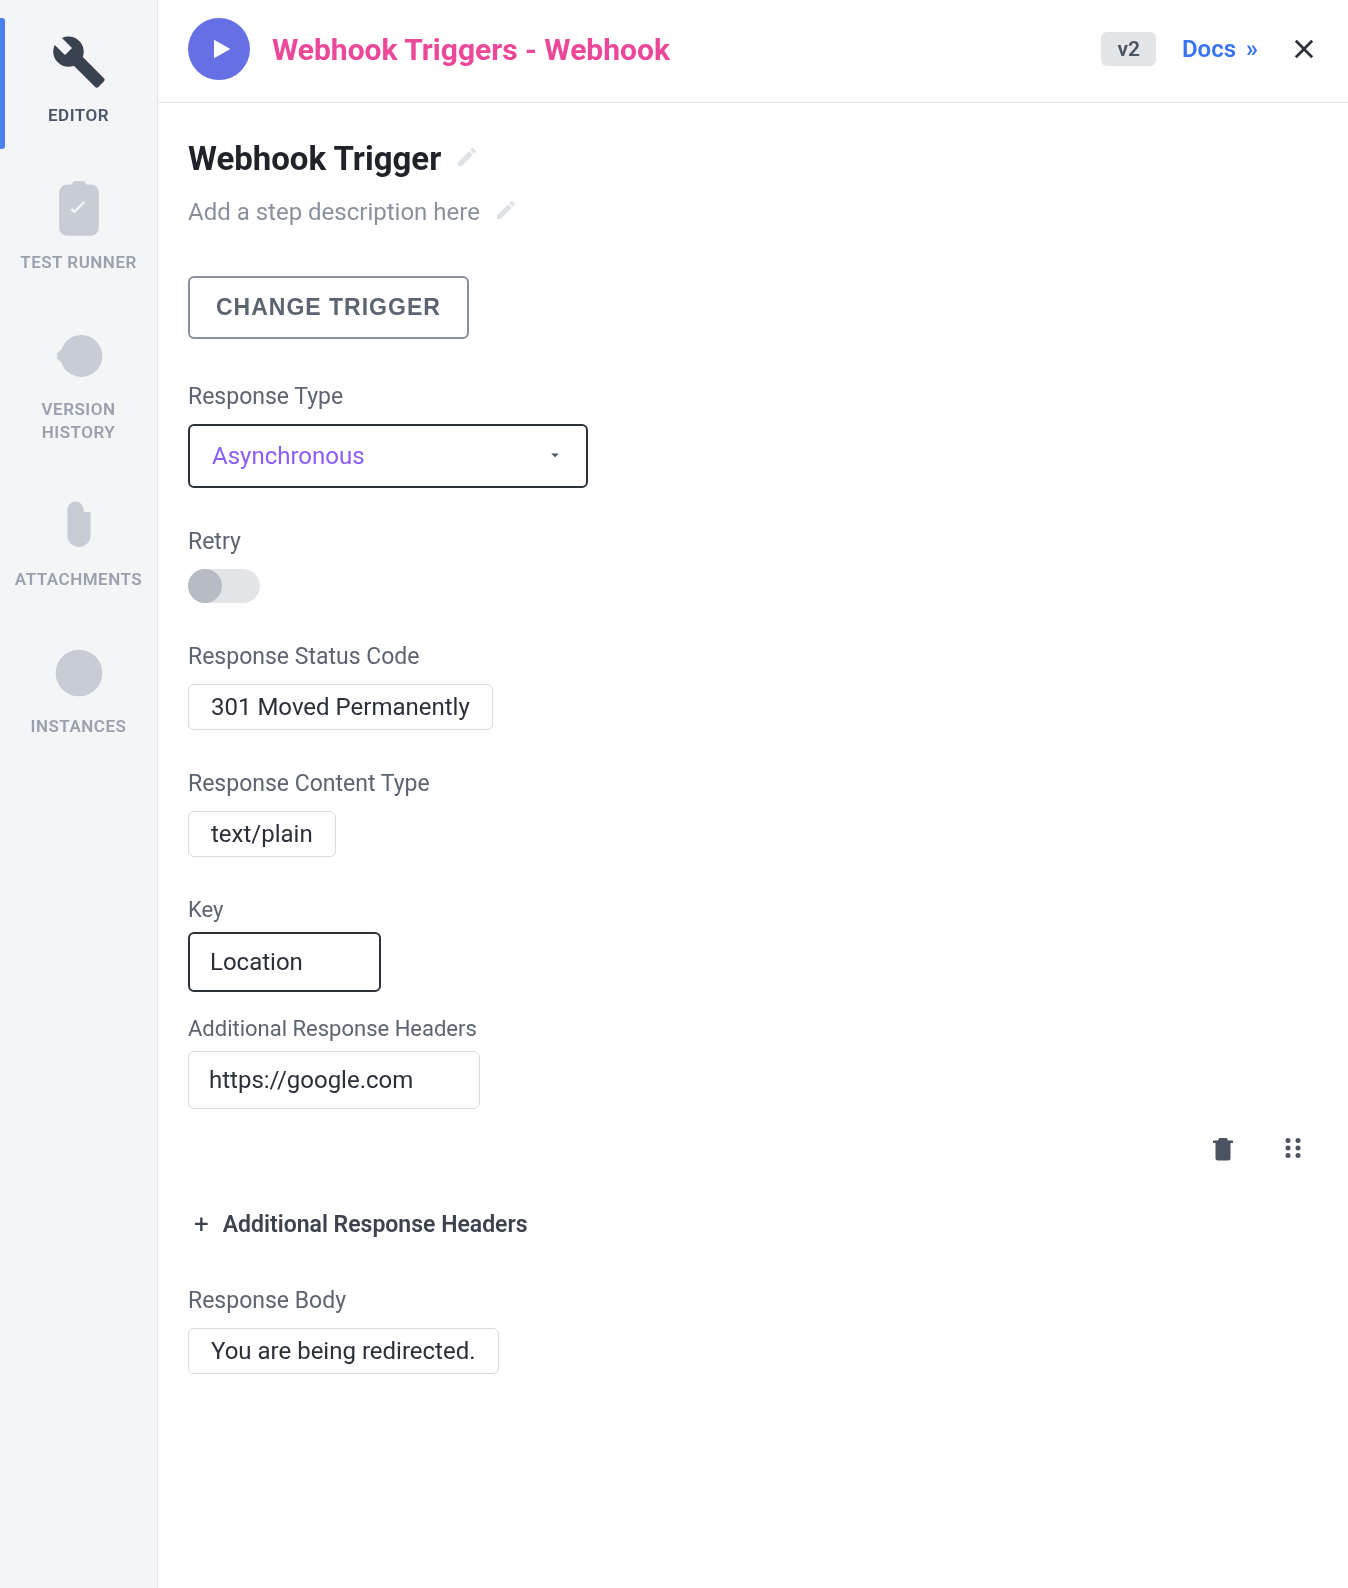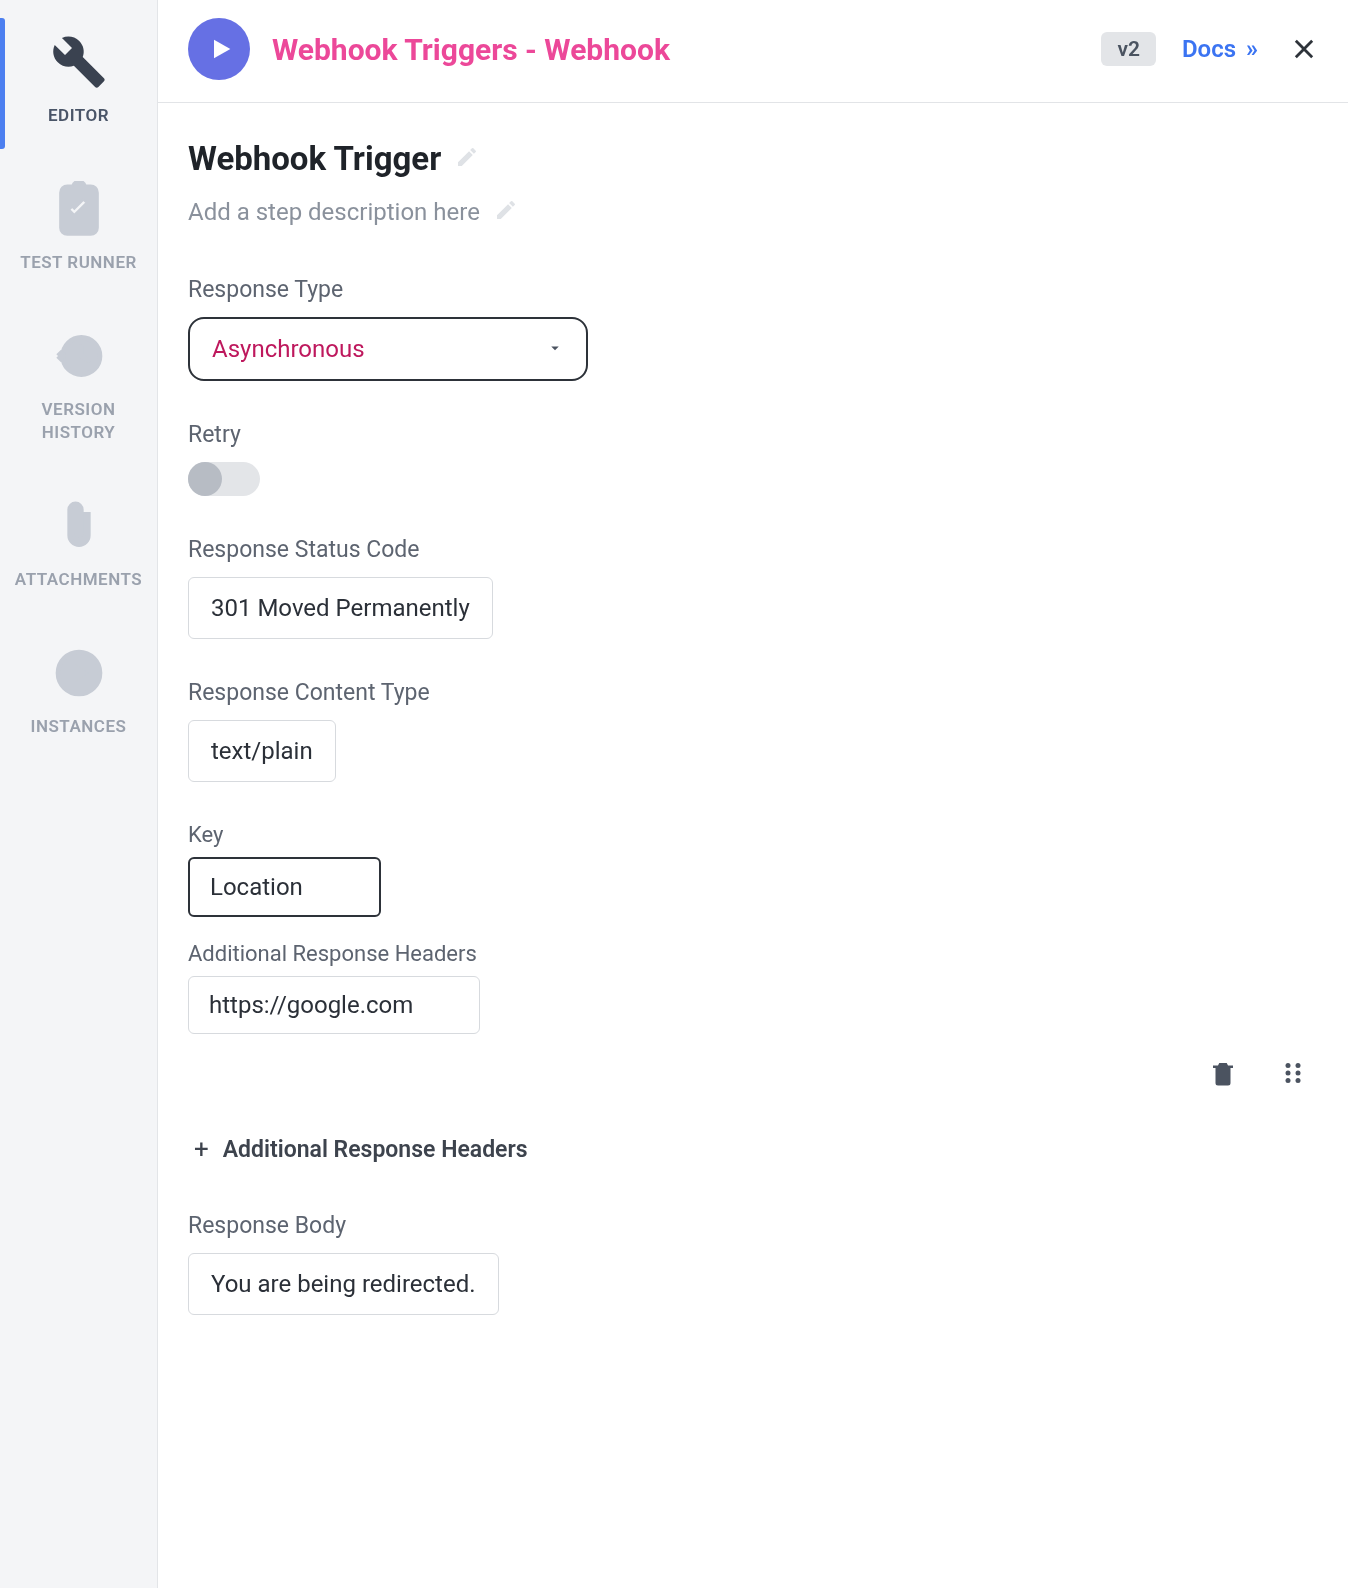--- a/index.html
+++ b/index.html
@@ -173,25 +173,25 @@
     color: #5d6470;
     margin-bottom: 14px;
     display: block;
   }
 
   .select-box {
     display: flex;
     align-items: center;
     justify-content: space-between;
     border: 2px solid #2d3239;
-    border-radius: 16px;
+    border-radius: 6px;
     padding: 16px 22px;
     width: 400px;
     font-size: 24px;
-    color: #be185d;
+    color: #8b5cf6;
     cursor: pointer;
     background: #fff;
   }
   .select-box .caret svg { width: 18px; height: 18px; fill: #4b5360; }
 
   .toggle {
     width: 72px;
     height: 34px;
     background: #e3e5e8;
     border-radius: 34px;
@@ -205,21 +205,21 @@
     background: #b7bcc4;
     border-radius: 50%;
     position: absolute;
     left: 0;
     top: 0;
   }
 
   .text-box {
     border: 1px solid #d7dade;
     border-radius: 6px;
-    padding: 16px 22px;
+    padding: 8px 22px;
     font-size: 24px;
     color: #2b3038;
     background: #fff;
     display: inline-block;
     min-width: 100px;
   }
 
   .section-heading {
     font-size: 24px;
     color: #5d6470;
@@ -358,20 +358,21 @@
 
     <div class="step-desc-row">
       <div class="step-desc">Add a step description here</div>
       <span class="pencil-icon">
         <svg viewBox="0 0 24 24">
             <path d="M3 17.25V21h3.75L17.81 9.94l-3.75-3.75L3 17.25zM20.71 7.04a1 1 0 000-1.41l-2.34-2.34a1 1 0 00-1.41 0l-1.83 1.83 3.75 3.75 1.83-1.83z"></path>
           </svg>
       </span>
     </div>
 
+    <button class="change-trigger-btn">CHANGE TRIGGER</button>
 
     
     <div class="field">
       <label class="field-label">Response Type</label>
       <div class="select-box">
         <span>Asynchronous</span>
         <span class="caret">
           <svg viewBox="0 0 24 24">
               <path d="M7 10l5 5 5-5z"></path>
             </svg>

